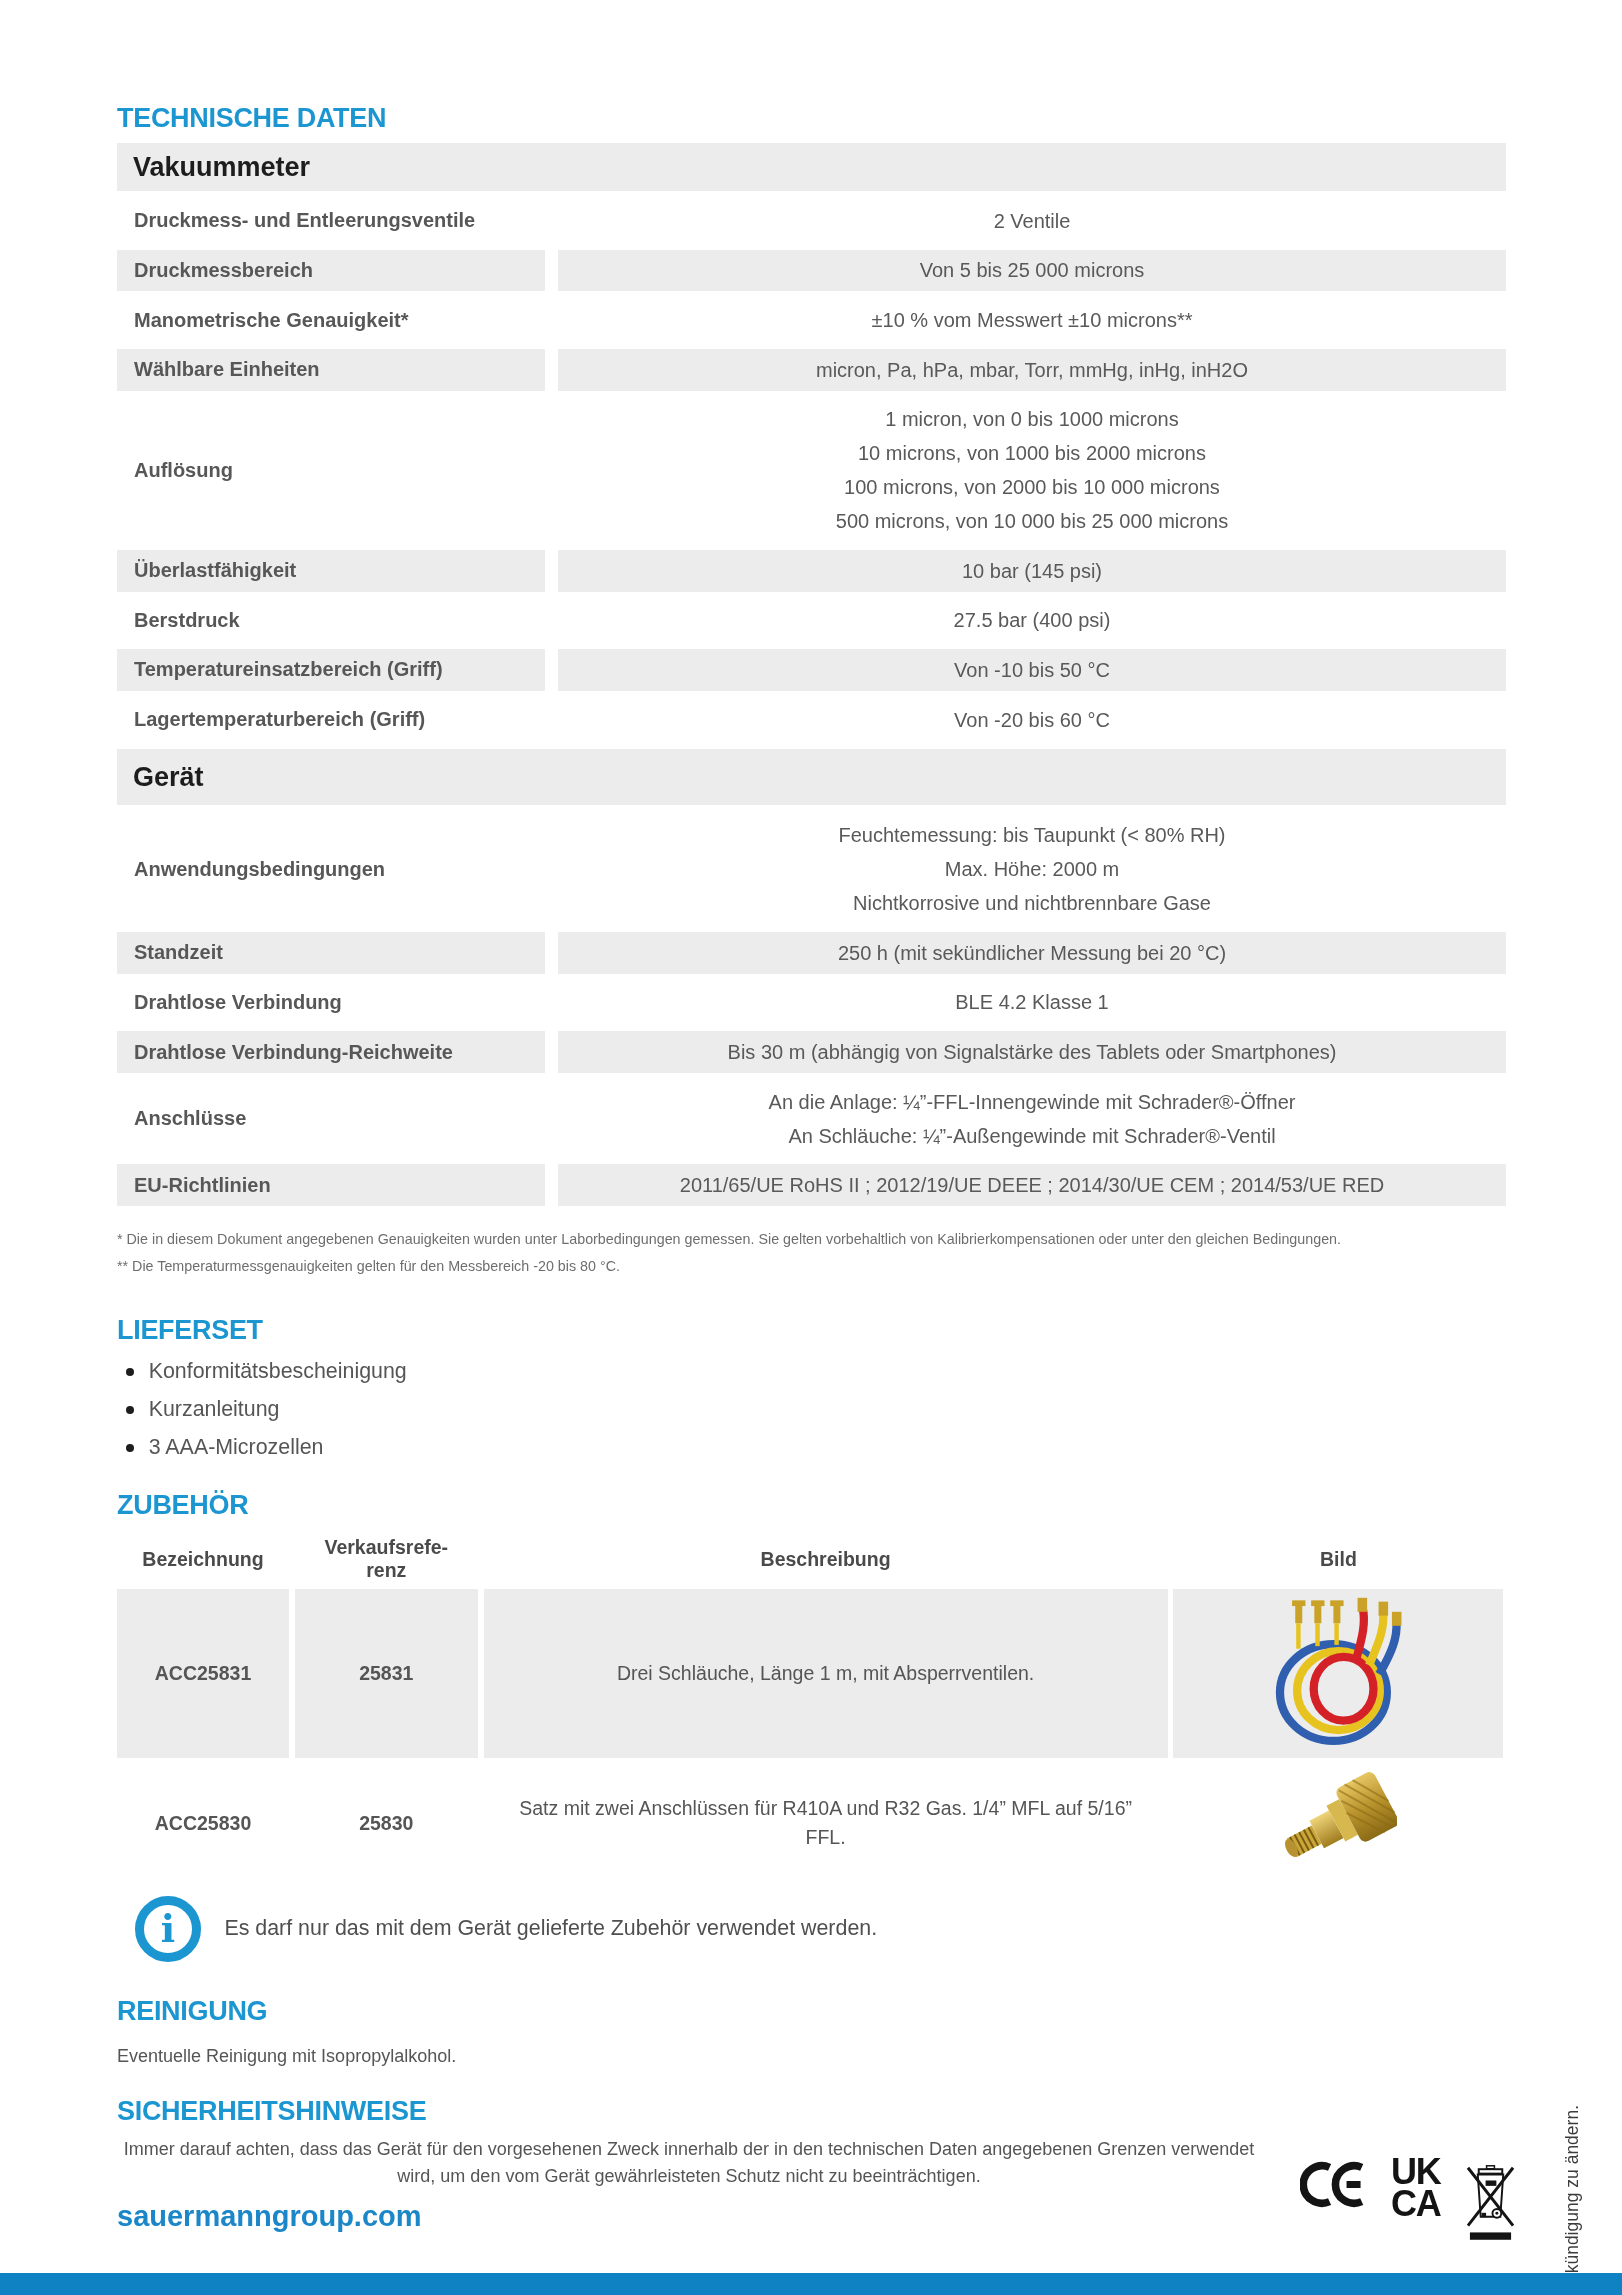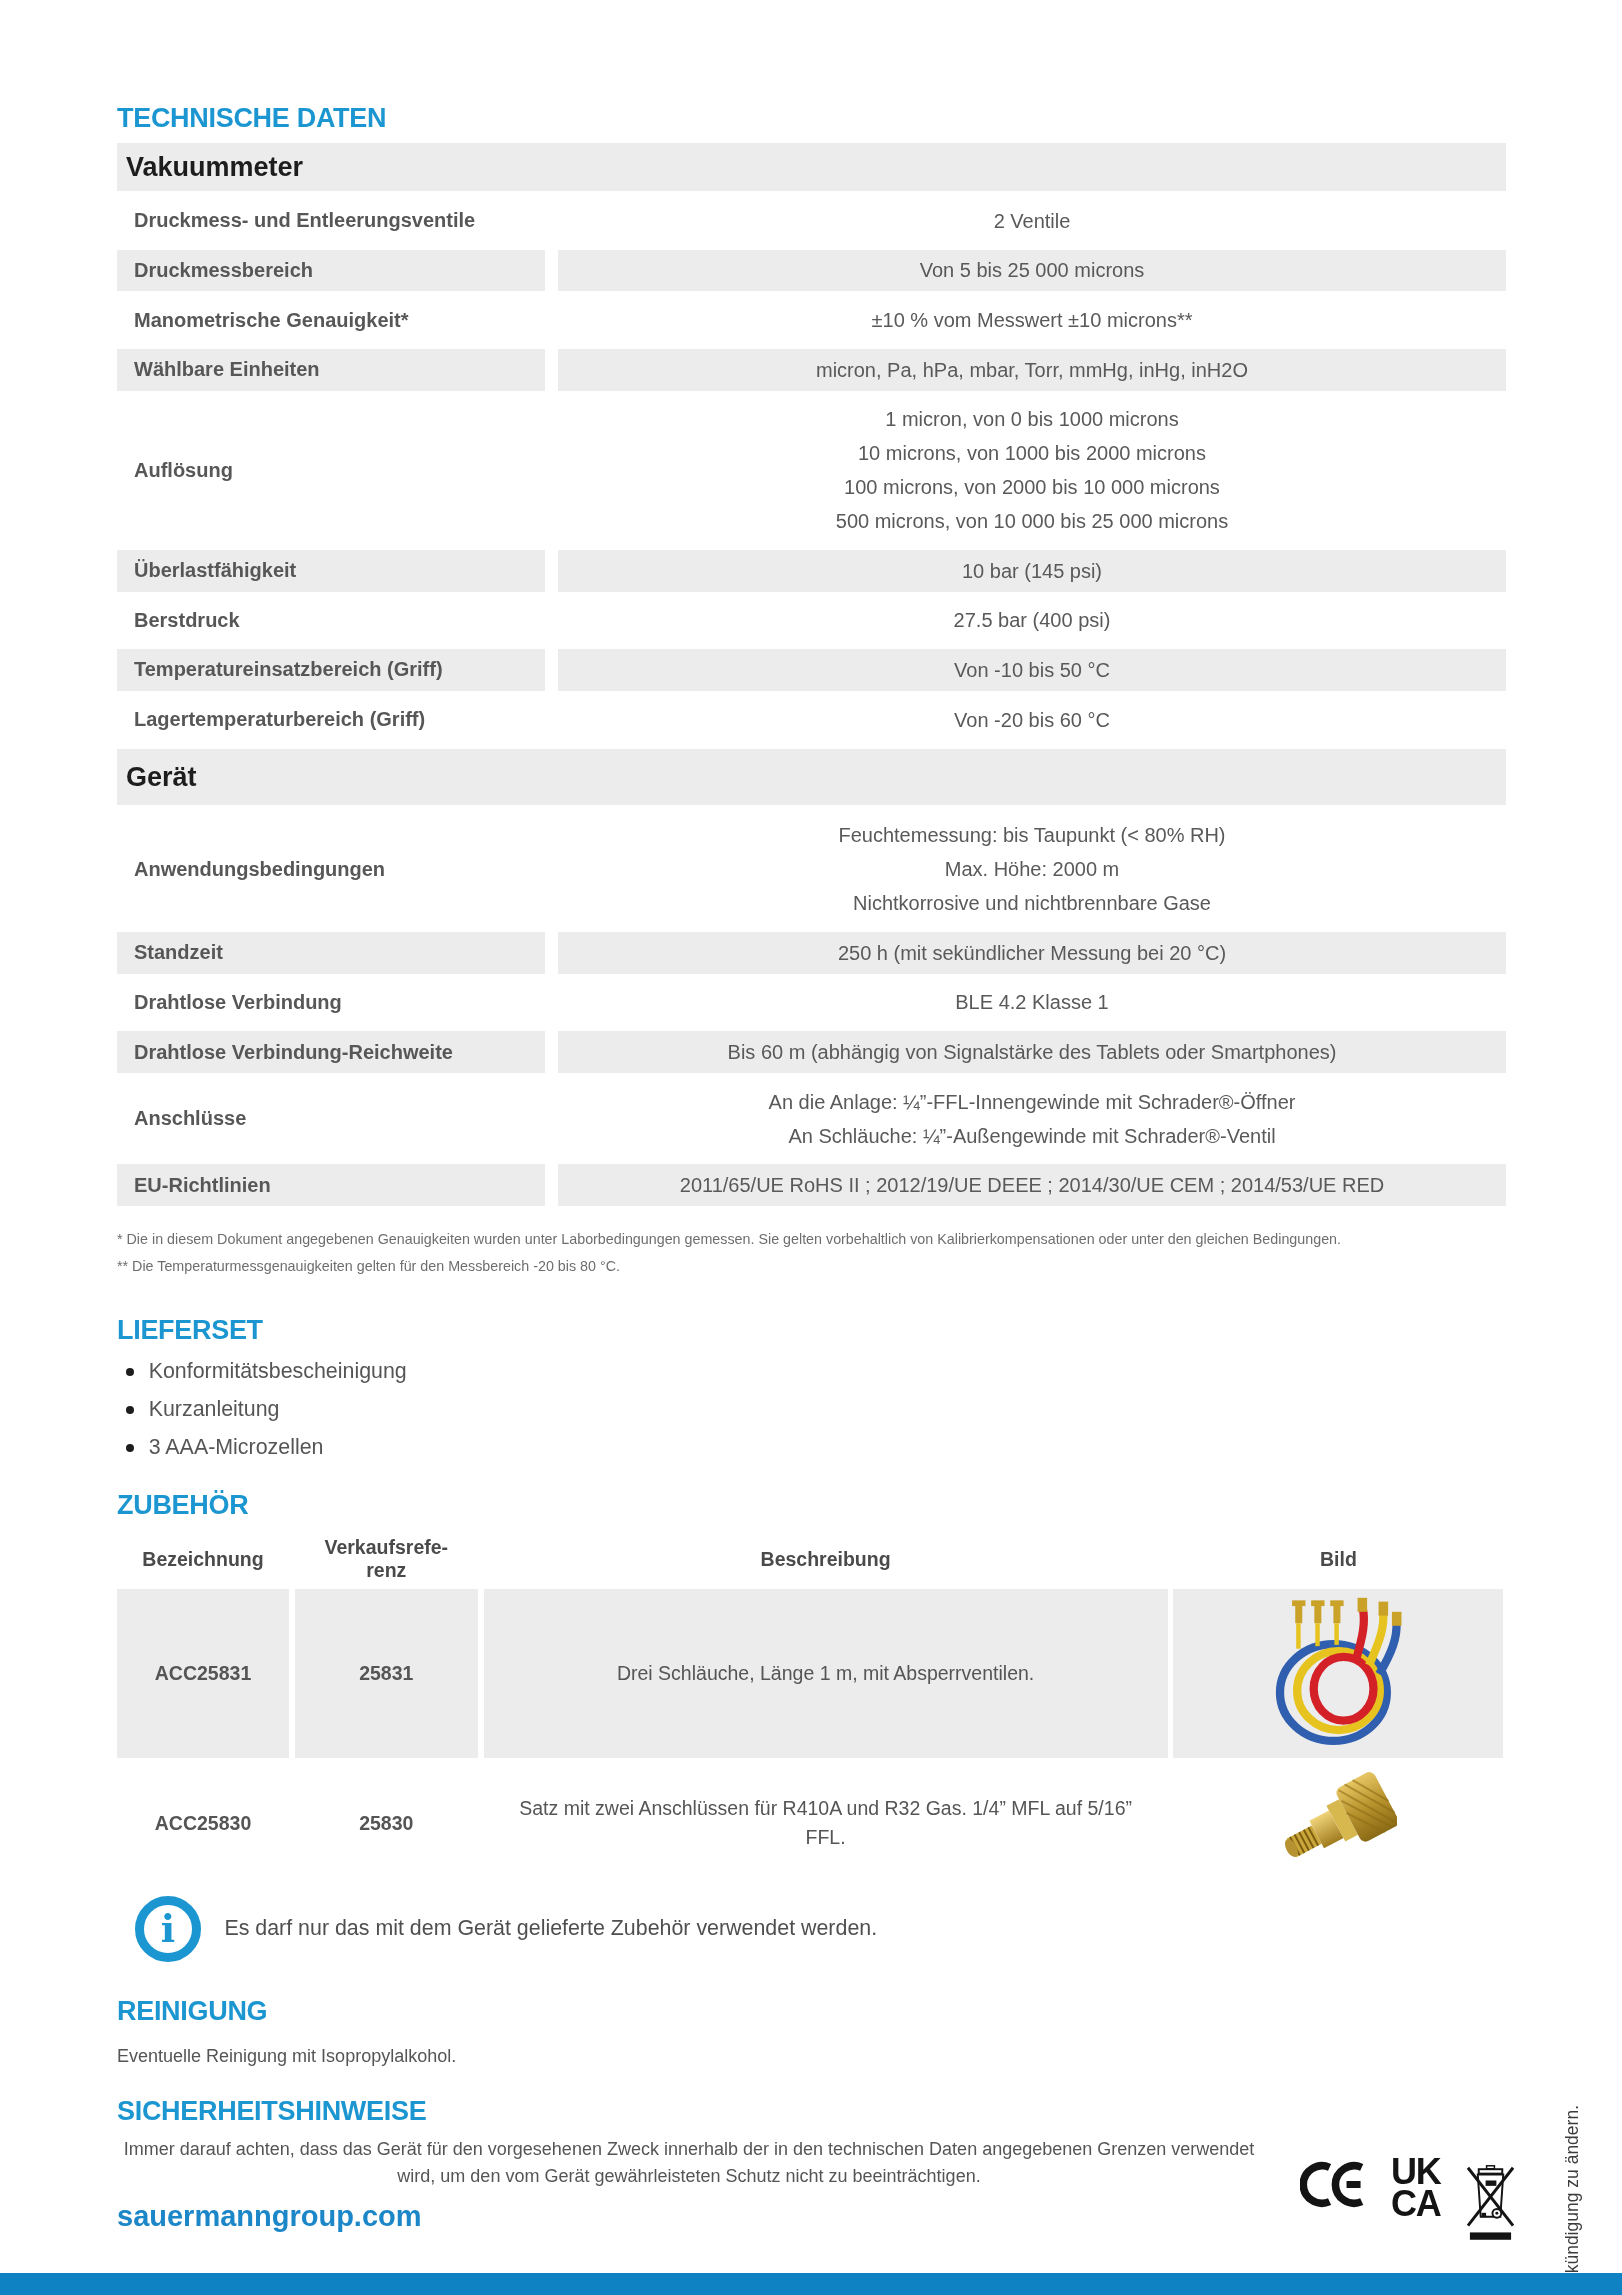--- a/index.html
+++ b/index.html
@@ -2,21 +2,21 @@
 <html style="font-size:10.4px"><head>
 <meta charset="utf-8">
 <style>
   html,body{margin:0;padding:0;background:#fff;}
   .page{position:relative;width:1623px;height:2295px;background:#ffffff;overflow:hidden;
         font-family:"Liberation Sans","DejaVu Sans",sans-serif;color:#595959;}
   .content{position:absolute;left:117px;top:103px;width:1389px;}
 
   .blue-heading{color:#1b96d1;font-weight:bold;font-size:27px;letter-spacing:-0.3px;margin:0;}
   .section-bar{background:#ececec;height:48px;display:flex;align-items:center;
-               padding-left:9px;box-sizing:border-box;margin-top:9px;margin-bottom:9px;
+               padding-left:16px;box-sizing:border-box;margin-top:9px;margin-bottom:9px;
                color:#1d1d1d;font-size:27px;font-weight:bold;}
   .section-bar.tall{height:56px;}
 
   .spec-row{display:grid;grid-template-columns:428px 948px;column-gap:13px;margin-bottom:7.8px;}
   .spec-row .cell{min-height:40px;display:flex;align-items:center;box-sizing:border-box;}
   .spec-row.shaded .cell{background:#ececec;}
   .label-cell{padding:5.2px 6.5px 5.2px 17px;font-weight:bold;font-size:20px;color:#575757;}
   .value-cell{justify-content:center;text-align:center;font-size:20px;color:#595959;
               line-height:34px;padding:3.9px 10.4px;}
   .pre{white-space:pre-line;}
@@ -122,21 +122,21 @@
     <div class="spec-row shaded">
       <div class="cell label-cell">Standzeit</div>
       <div class="cell value-cell">250 h  (mit sekündlicher Messung bei 20 °C)</div>
     </div>
     <div class="spec-row">
       <div class="cell label-cell">Drahtlose Verbindung</div>
       <div class="cell value-cell">BLE 4.2 Klasse 1</div>
     </div>
     <div class="spec-row shaded">
       <div class="cell label-cell">Drahtlose Verbindung-Reichweite</div>
-      <div class="cell value-cell">Bis 60 m (abhängig von Signalstärke des Tablets oder Smartphones)</div>
+      <div class="cell value-cell">Bis 30 m (abhängig von Signalstärke des Tablets oder Smartphones)</div>
     </div>
     <div class="spec-row">
       <div class="cell label-cell">Anschlüsse</div>
       <div class="cell value-cell pre">An die Anlage: ¼”-FFL-Innengewinde mit Schrader®-Öffner
 An Schläuche: ¼”-Außengewinde mit Schrader®-Ventil</div>
     </div>
     <div class="spec-row shaded">
       <div class="cell label-cell">EU-Richtlinien</div>
       <div class="cell value-cell">2011/65/UE RoHS II ; 2012/19/UE DEEE ; 2014/30/UE CEM ; 2014/53/UE RED</div>
     </div>

